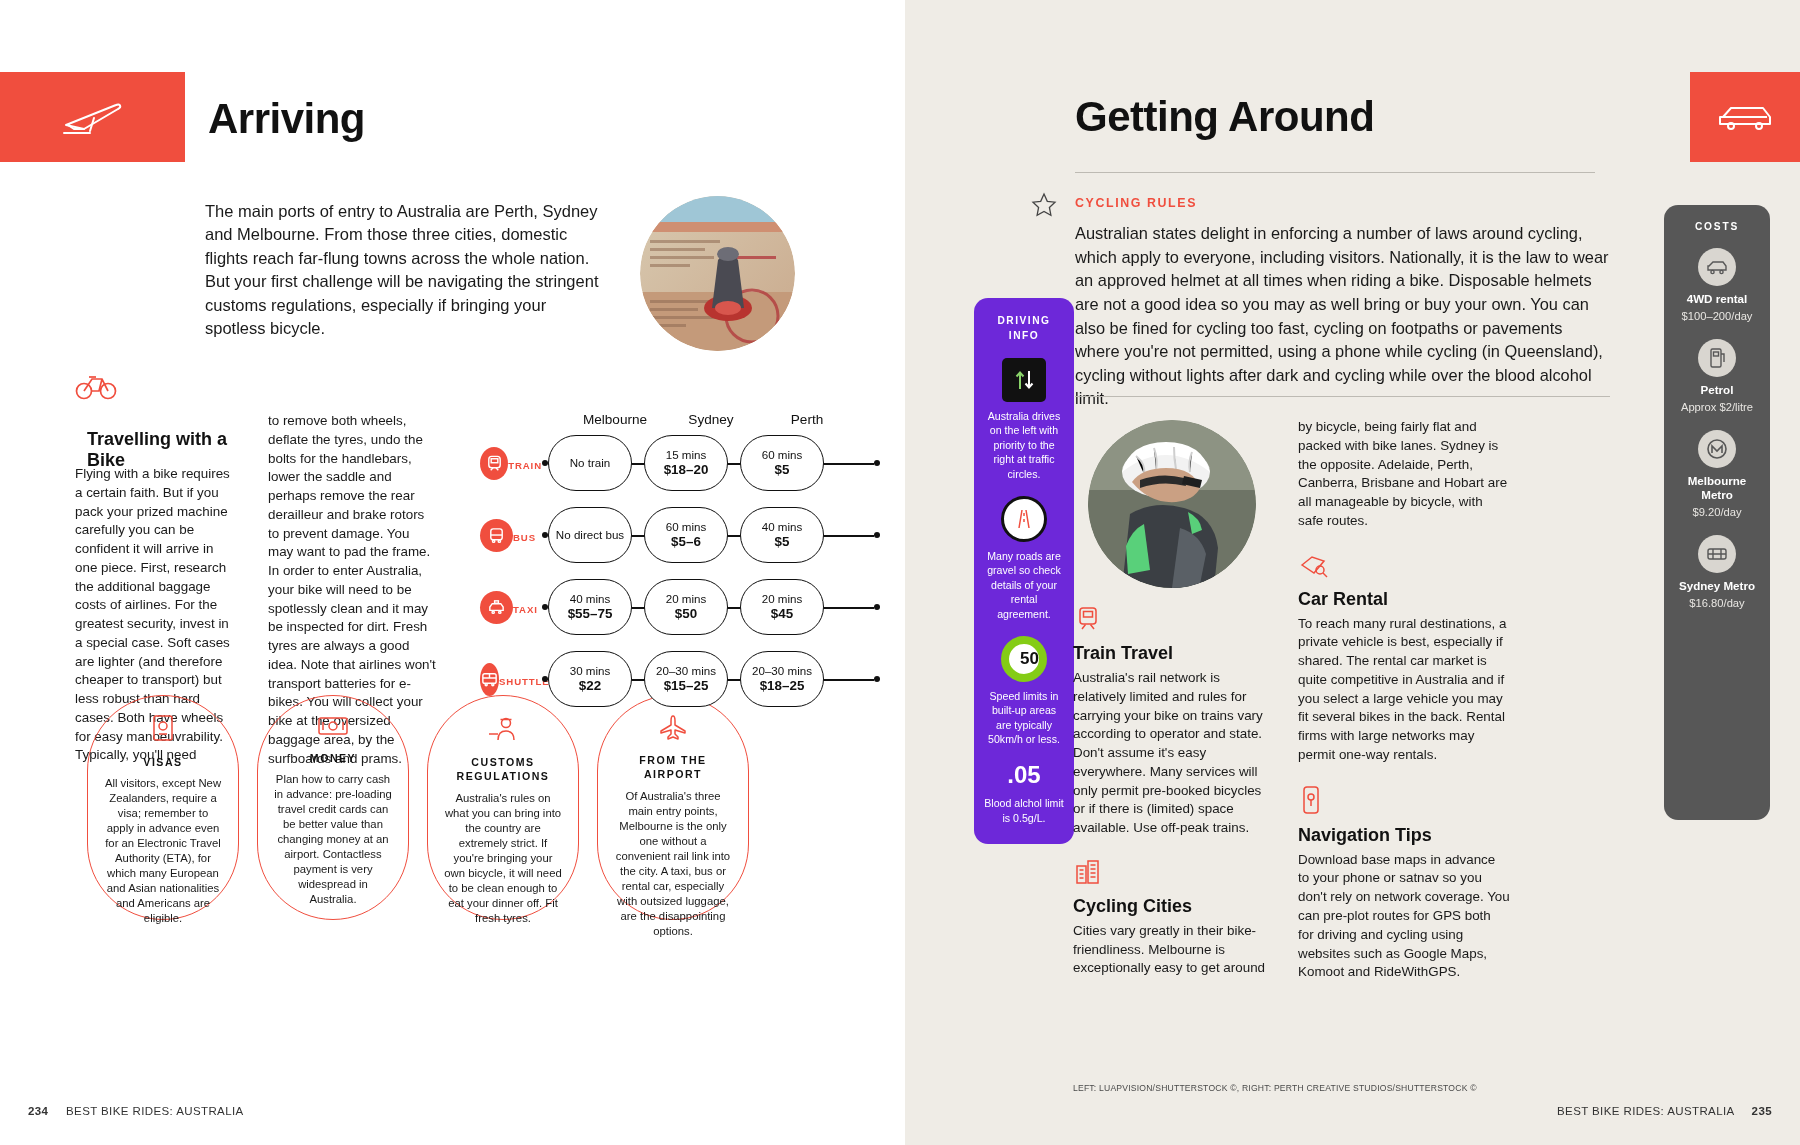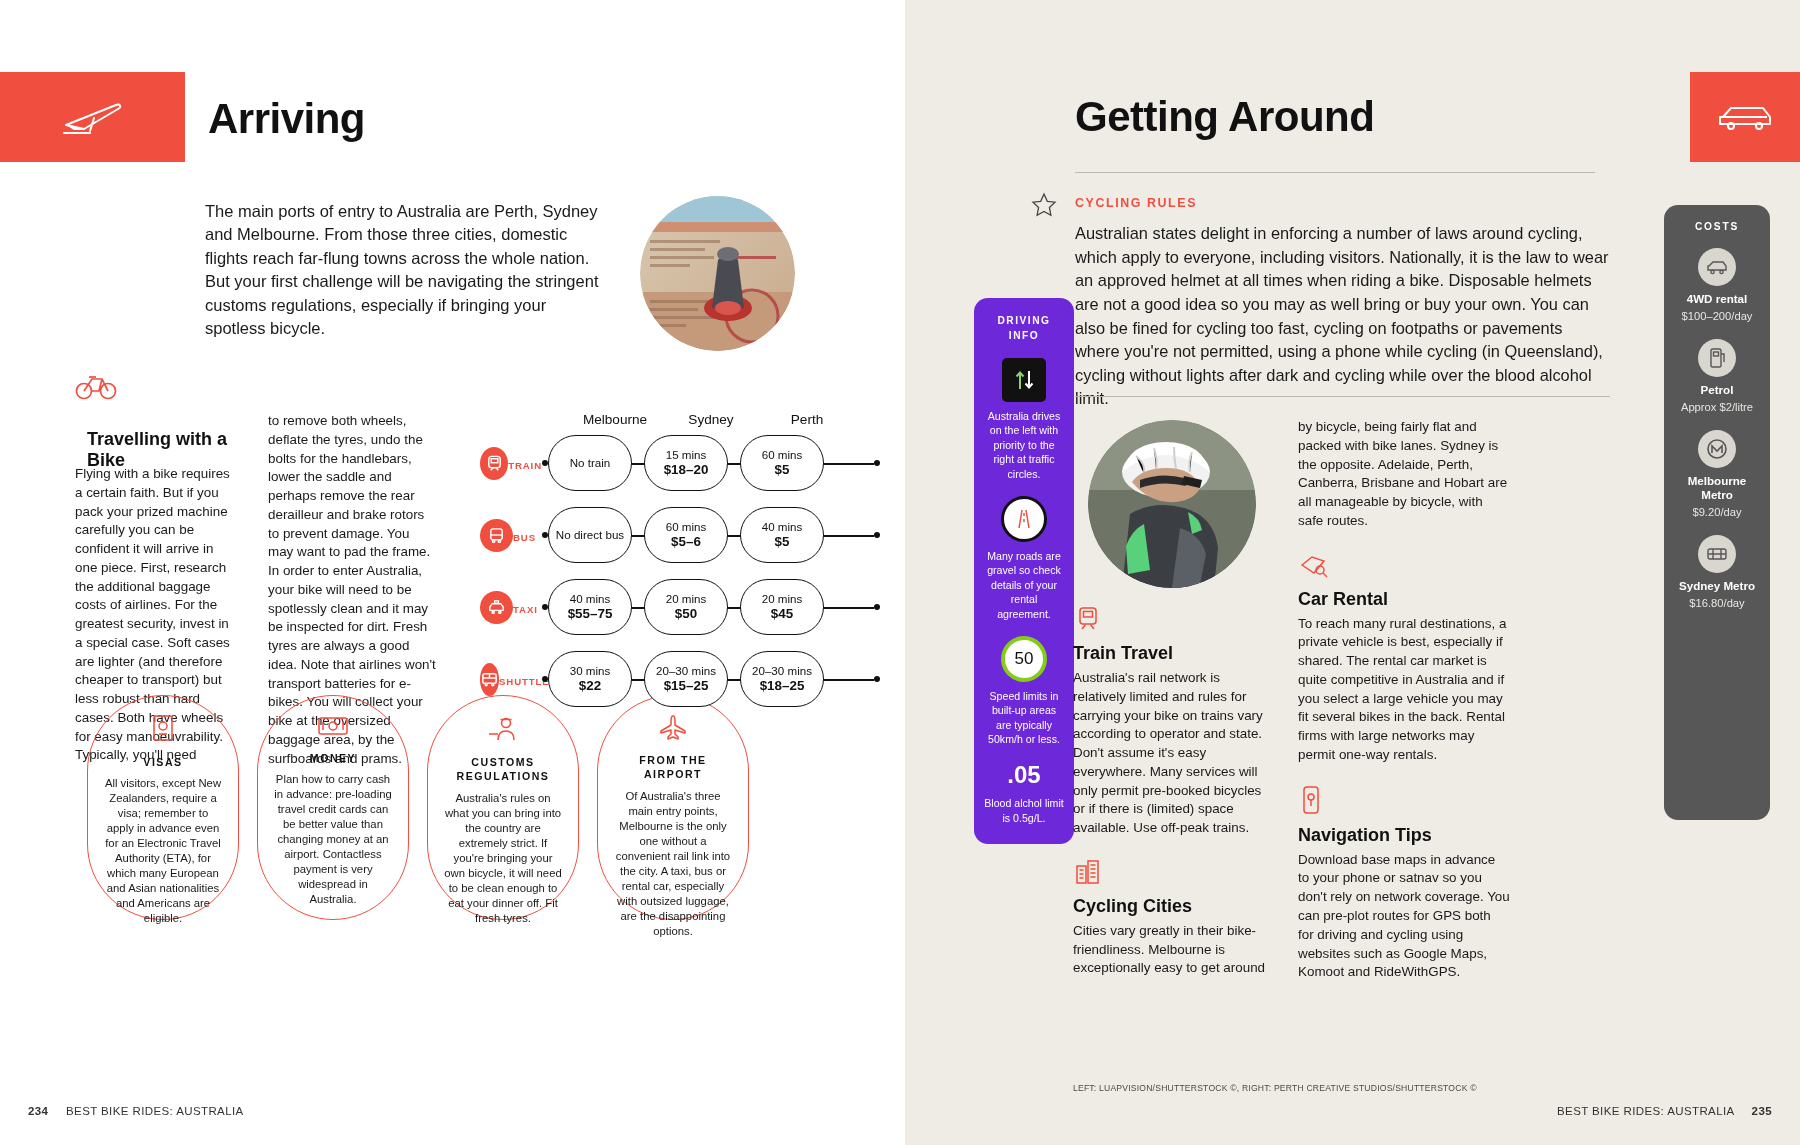--- a/index.html
+++ b/index.html
@@ -130,23 +130,23 @@
   .driving .dcap { font-size:10.6px; line-height:1.38; color:#fff; margin-top:7px; }
   .arrowbox {
     width:44px; height:44px; background:#111; border-radius:5px; margin:0 auto;
     display:flex; align-items:center; justify-content:center;
   }
   .roundel {
     width:46px; height:46px; border-radius:50%; background:#fff; border:3px solid #111;
     margin:0 auto; display:flex; align-items:center; justify-content:center;
   }
   .speed {
-    width:46px; height:46px; border-radius:50%; background:#fff; border:4px solid #84cc16;
-    margin:0 auto; display:flex; align-items:center; justify-content:center;
-    font-size:17px; font-weight:normal; color:#111;
+    width:46px; height:46px; border-radius:50%; background:#fff; border:8px solid #84cc16;
+    margin:0 auto; display:flex; align-items:center; justify-content:flex-end;
+    font-size:17px; font-weight:bold; color:#111;
   }
   .bac { font-size:24px; font-weight:bold; color:#fff; }
 
   
   .costs {
     position:absolute; right:30px; top:205px; width:106px; height:615px;
     background:#575757; border-radius:14px; padding:16px 8px; text-align:center;
   }
   .costs .ctitle { font-size:10.2px; font-weight:bold; letter-spacing:1.8px; color:#fff; }
   .cost-item { margin-top:16px; }

